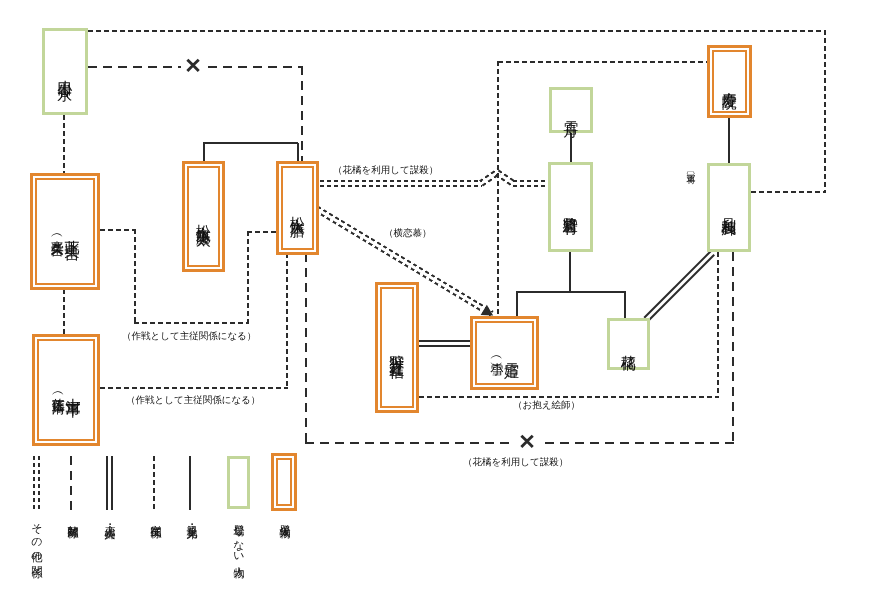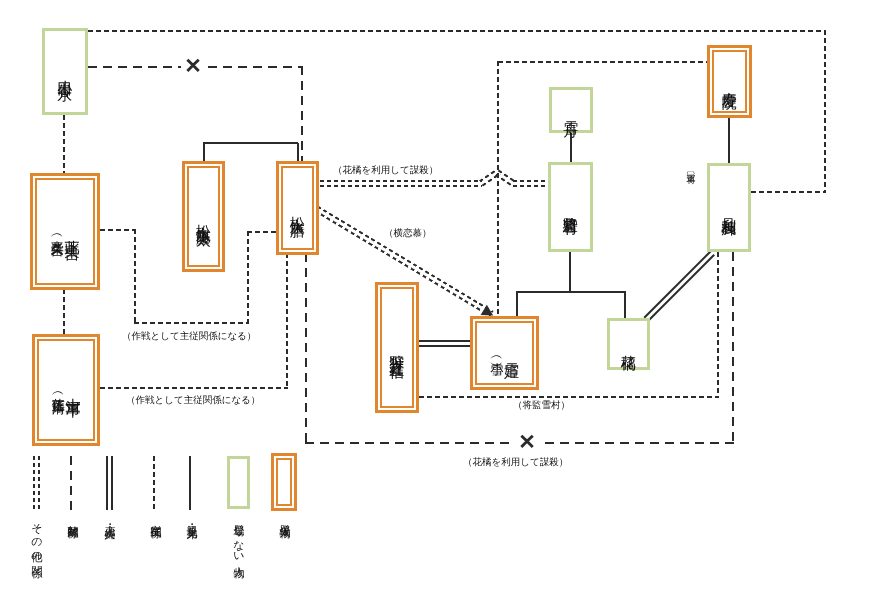--- a/index.html
+++ b/index.html
@@ -116,21 +116,21 @@
   <div class="ln vl solid" style="left:728px;top:118px;height:46px"></div>
 
   <div class="ln ds rot" style="left:646px;top:316px;width:94px;transform:rotate(-45deg)"></div>
 
   <div class="ln ds" style="left:419px;top:340px;width:51px"></div>
 
   <div class="note" style="left:333px;top:164px">（花橘を利用して謀殺）</div>
   <div class="note" style="left:384px;top:227px">（横恋慕）</div>
   <div class="note" style="left:122px;top:330px">（作戦として主従関係になる）</div>
   <div class="note" style="left:126px;top:394px">（作戦として主従関係になる）</div>
-  <div class="note" style="left:513px;top:399px">（将監雪村）</div>
+  <div class="note" style="left:513px;top:399px">（お抱え絵師）</div>
   <div class="note" style="left:463px;top:456px">（花橘を利用して謀殺）</div>
   <div class="vnote" style="left:684px;top:168px">〔将軍〕</div>
 
   <div class="person green" style="left:42px;top:28px;width:46px;height:87px">
     <div class="vtext">
         <span>小田春永</span>
       </div>
   </div>
 
   <div class="person orange" style="left:30px;top:173px;width:70px;height:117px">

